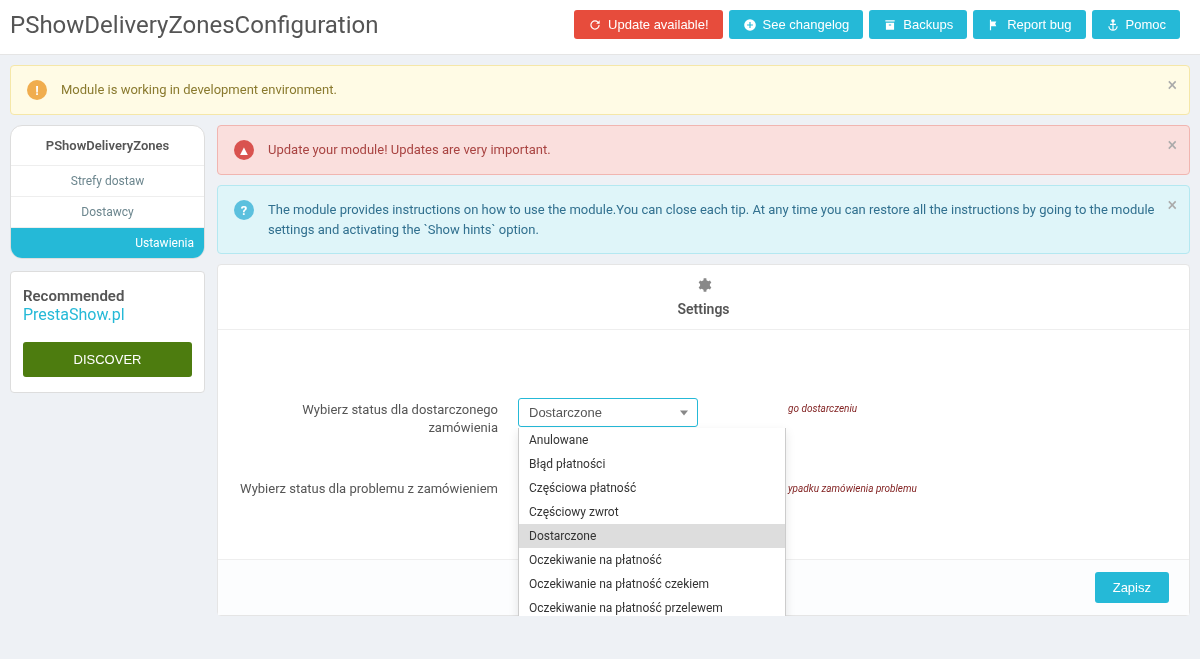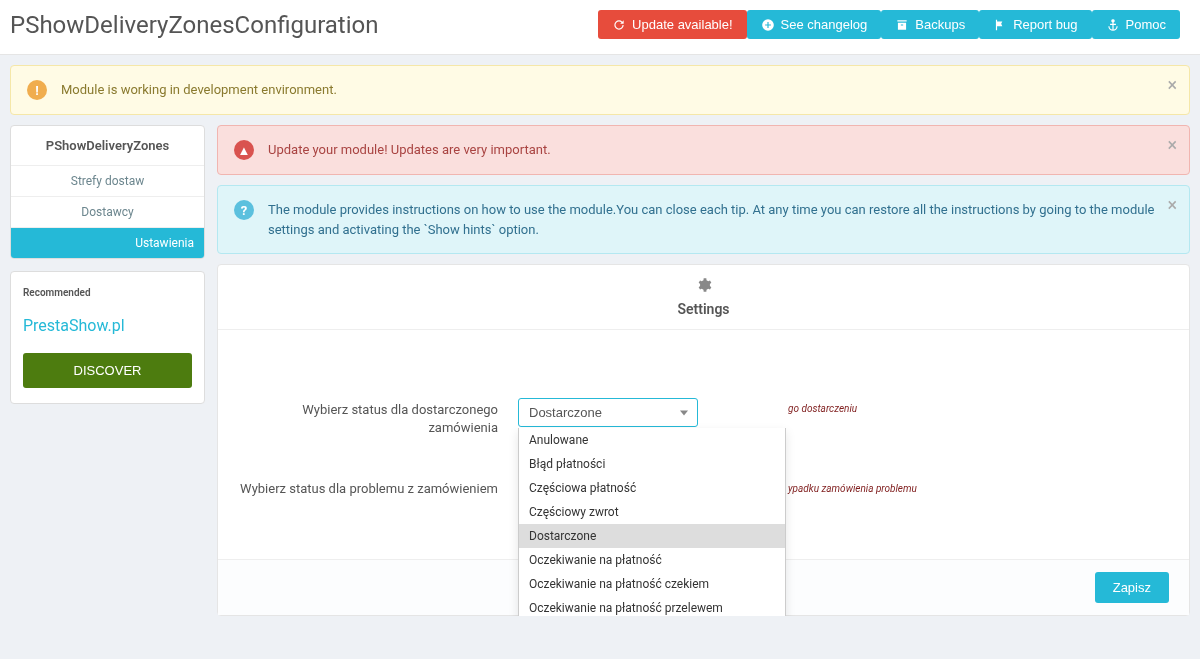--- a/index.html
+++ b/index.html
@@ -1,35 +1,35 @@
 <!DOCTYPE html>
 <html><head>
   <meta charset="utf-8">
   <style>
     * { box-sizing: border-box; margin: 0; padding: 0; }
     body { font-family: -apple-system, BlinkMacSystemFont, "Segoe UI", Roboto, sans-serif; background: #eef1f5; font-size: 13px; color: #555; }
     
     .header { display: flex; align-items: center; padding: 10px 20px 15px 10px; background: #fff; border-bottom: 1px solid #e5e5e5; margin-bottom: 10px; }
     .header h1 { font-size: 24px; font-weight: 400; color: #555; flex: 1; }
-    .header-buttons { display: flex; gap: 0; }
+    .header-buttons { display: flex; gap: 6px; }
     .btn { display: inline-flex; align-items: center; gap: 6px; padding: 7px 14px; border: none; border-radius: 3px; font-size: 13px; color: #fff; cursor: pointer; }
     .btn-red { background: #e74c3c; }
     .btn-teal { background: #25b9d7; text-align: center; }
     .btn svg { width: 14px; height: 14px; fill: currentColor; }
     
     .container { display: flex; gap: 12px; padding: 0 10px; align-items: flex-start; }
     .sidebar { width: 195px; display: flex; flex-direction: column; gap: 12px; }
-    .sidebar-panel { background: #fff; border: 1px solid #ddd; border-radius: 4px; overflow: hidden; }
+    .sidebar-panel { background: #fff; border: 1px solid #ddd; border-radius: 12px; overflow: hidden; }
     .sidebar-panel-header { padding: 12px 10px; font-weight: 600; font-size: 13px; color: #555; text-align: center; border-bottom: 1px solid #eee; }
     .sidebar-item { display: block; padding: 8px 10px; font-size: 12px; color: #6c868e; text-align: center; border-bottom: 1px solid #eee; text-decoration: none; cursor: pointer; }
     .sidebar-item:last-child { border-bottom: none; text-align: right; }
     .sidebar-item.active { background: #25b9d7; color: #fff; }
     
     .recommended-panel { background: #fff; border: 1px solid #ddd; border-radius: 4px; padding: 15px 12px; }
-    .recommended-title { font-weight: 600; font-size: 10px; color: #555; margin-bottom: 18px; }
+    .recommended-title { font-weight: 600; font-size: 15px; color: #555; }
     .presta-link { font-size: 16px; color: #25b9d7; font-weight: 400; display: block; margin-bottom: 18px; }
     .discover-btn { width: 100%; background: #4d7c0f; color: #fff; border: none; padding: 10px; border-radius: 3px; font-size: 13px; cursor: pointer; }
     
     .main { flex: 1; display: flex; flex-direction: column; gap: 10px; }
     
     .alert { display: flex; align-items: flex-start; gap: 14px; padding: 14px 16px; border-radius: 4px; position: relative; }
     .alert-warning { background: #fffbe5; border: 1px solid #f5e7a8; color: #8a7a2f; }
     .alert-danger { background: #fadfdd; border: 1px solid #f1b5b0; color: #a94442; }
     .alert-info { background: #dff5f9; border: 1px solid #b4e8f1; color: #31708f; }
     .alert-icon { width: 20px; height: 20px; flex-shrink: 0; border-radius: 50%; display: flex; align-items: center; justify-content: center; color: #fff; font-weight: bold; font-size: 13px; }

